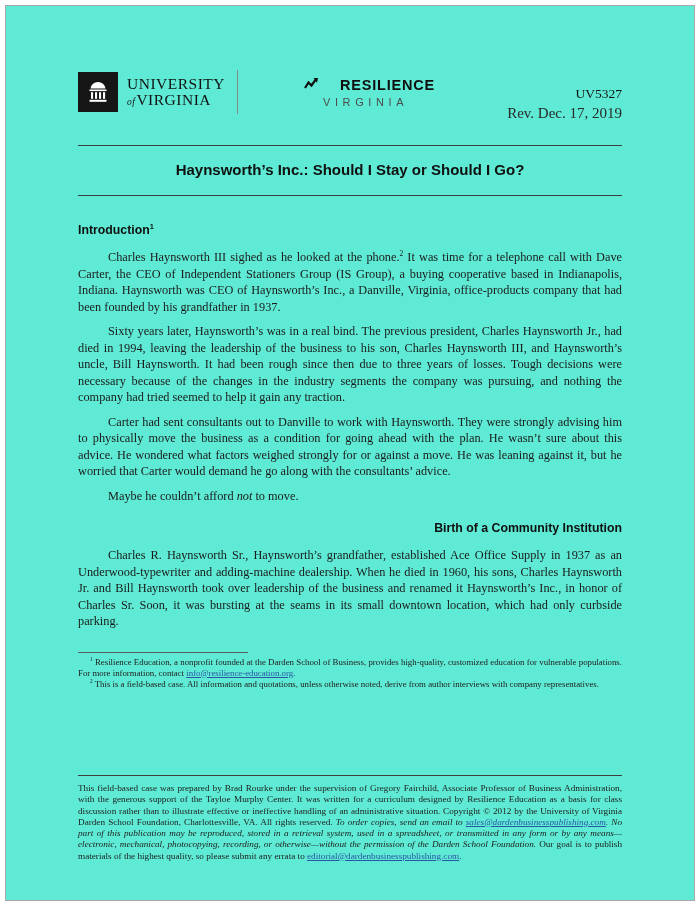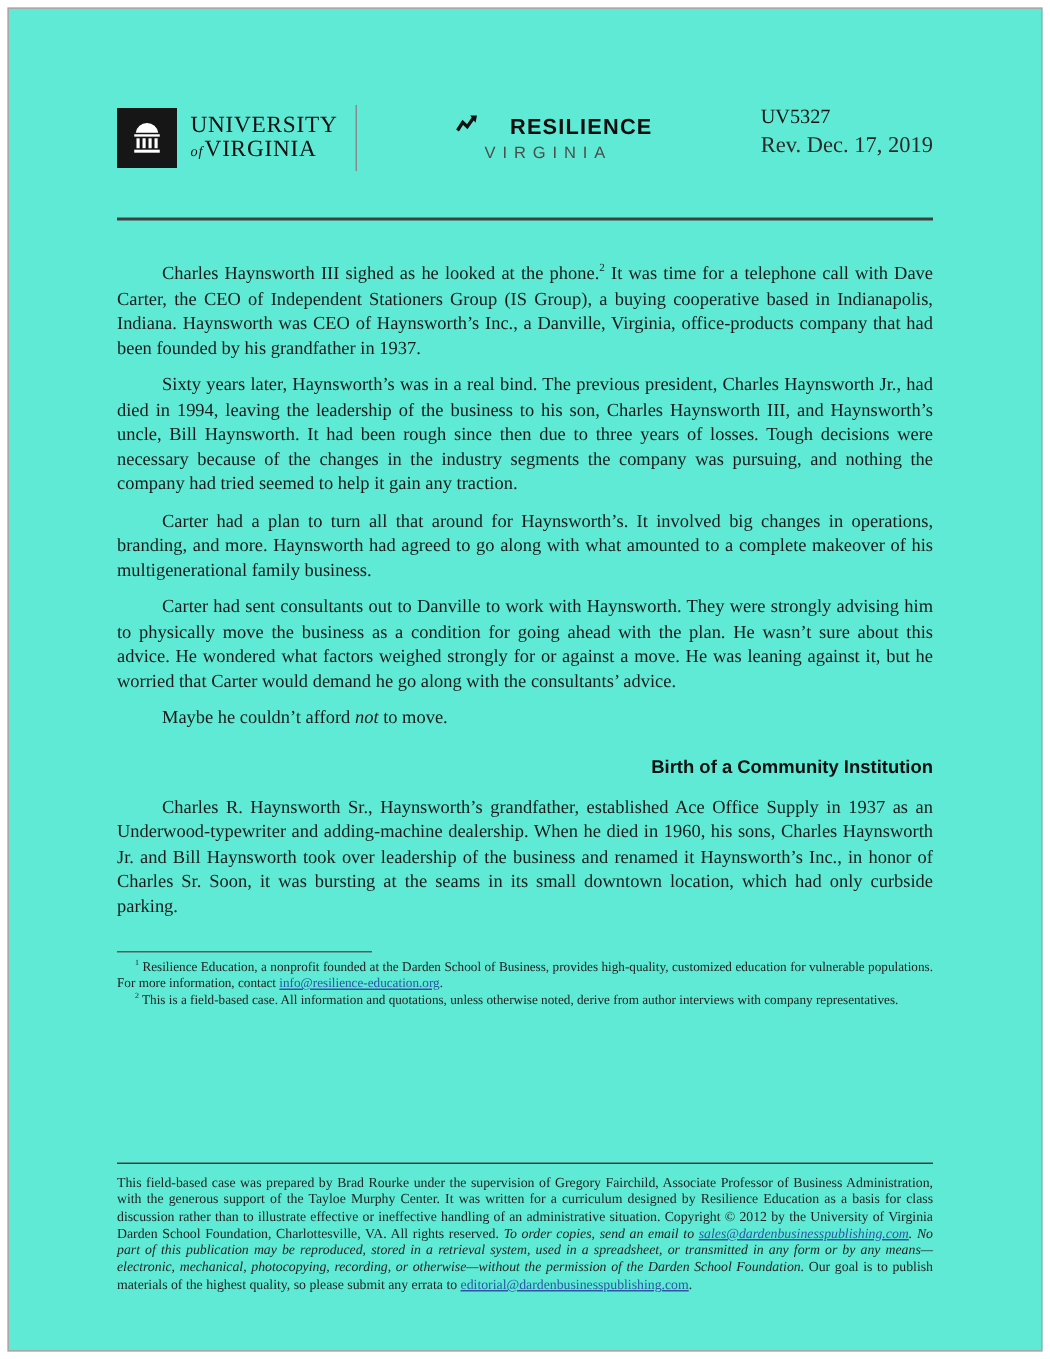--- a/index.html
+++ b/index.html
@@ -27,21 +27,21 @@
   .uva-line1 { font-size: 15.5px; }
   .uva-line2 { font-size: 15.5px; }
   .uva-of { font-style: italic; font-size: 9.5px; margin-right: 1px; }
   .mast-divider { width: 1px; height: 44px; background: #8a8a8a; margin: 0 14px 0 12px; flex: none; }
   .darden-name { font-family: "Liberation Sans", "DejaVu Sans", sans-serif; font-weight: bold; font-size: 18.5px; letter-spacing: 1.5px; color: #101010; }
   .darden-sub { font-size: 12.5px; margin-top: 1px; color: #1a1a1a; }
   .resilience { margin-left: 52px; }
   .res-top { display: flex; align-items: center; gap: 22px; }
   .res-name { font-family: "Liberation Sans", "DejaVu Sans", sans-serif; font-weight: bold; font-size: 14.5px; letter-spacing: .8px; color: #0e0e0e; }
   .res-sub { font-family: "Liberation Sans", "DejaVu Sans", sans-serif; font-size: 11px; letter-spacing: 4.6px; color: #4d4d4d; margin-top: 2px; margin-left: 19px; }
-  .docmeta { margin-left: auto; text-align: left; align-self: flex-start; margin-top: 2px; }
+  .docmeta { margin-left: auto; text-align: right; align-self: flex-start; margin-top: 18px; }
   .doc-number { font-size: 13.5px; color: #151515; }
   .doc-rev { font-size: 15px; margin-top: 3px; color: #2a2a2a; }
 
   
   .rule { height: 0; border-top: 1px solid #3f3f3f; flex: none; }
   .rule-header { margin-top: 29px; }
   .title {
     font-family: "Liberation Sans", "DejaVu Sans", sans-serif;
     font-weight: bold; font-size: 15px; text-align: center;
     margin: 15px 0 17px 0; color: #101010; flex: none;
@@ -116,30 +116,31 @@
       <div class="res-sub">VIRGINIA</div>
     </div>
 
     <div class="docmeta">
       <div class="doc-number">UV5327</div>
       <div class="doc-rev">Rev. Dec. 17, 2019</div>
     </div>
   </div>
 
   <div class="rule rule-header"></div>
+  <h1 class="title">Haynsworth’s Inc.: Should I Stay or Should I Go?</h1>
   <div class="rule"></div>
 
   <div class="doc-body">
 
+    <h2 class="section-heading"><span>Introduction</span><sup>1</sup></h2>
 
     <p class="para"><span>Charles Haynsworth III sighed as he looked at the phone.</span><sup>2</sup><span> It was time for a telephone call with Dave Carter, the CEO of Independent Stationers Group (IS Group), a buying cooperative based in Indianapolis, Indiana. Haynsworth was CEO of Haynsworth’s Inc., a Danville, Virginia, office-products company that had been founded by his grandfather in 1937.</span></p>
 
     <p class="para">Sixty years later, Haynsworth’s was in a real bind. The previous president, Charles Haynsworth Jr., had died in 1994, leaving the leadership of the business to his son, Charles Haynsworth III, and Haynsworth’s uncle, Bill Haynsworth. It had been rough since then due to three years of losses. Tough decisions were necessary because of the changes in the industry segments the company was pursuing, and nothing the company had tried seemed to help it gain any traction.</p>
 
-    <p class="para">Carter had a plan to turn all that around for Haynsworth’s. It involved big changes in operations, branding, and more. Haynsworth had agreed to go along with what amounted to a complete makeover of his multigenerational family business.</p>
 
     <p class="para">Carter had sent consultants out to Danville to work with Haynsworth. They were strongly advising him to physically move the business as a condition for going ahead with the plan. He wasn’t sure about this advice. He wondered what factors weighed strongly for or against a move. He was leaning against it, but he worried that Carter would demand he go along with the consultants’ advice.</p>
 
     <p class="para"><span>Maybe he couldn’t afford </span><span class="em-italic">not</span><span> to move.</span></p>
 
     <h2 class="section-heading birth">Birth of a Community Institution</h2>
 
     <p class="para">Charles R. Haynsworth Sr., Haynsworth’s grandfather, established Ace Office Supply in 1937 as an Underwood-typewriter and adding-machine dealership. When he died in 1960, his sons, Charles Haynsworth Jr. and Bill Haynsworth took over leadership of the business and renamed it Haynsworth’s Inc., in honor of Charles Sr. Soon, it was bursting at the seams in its small downtown location, which had only curbside parking.</p>
   </div>
 

